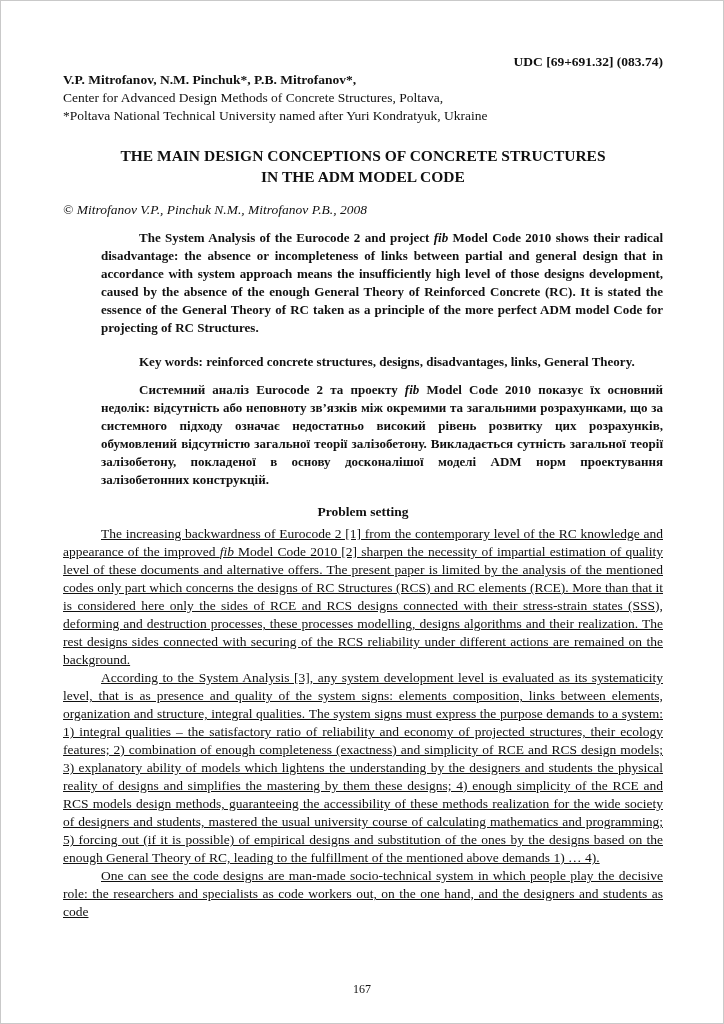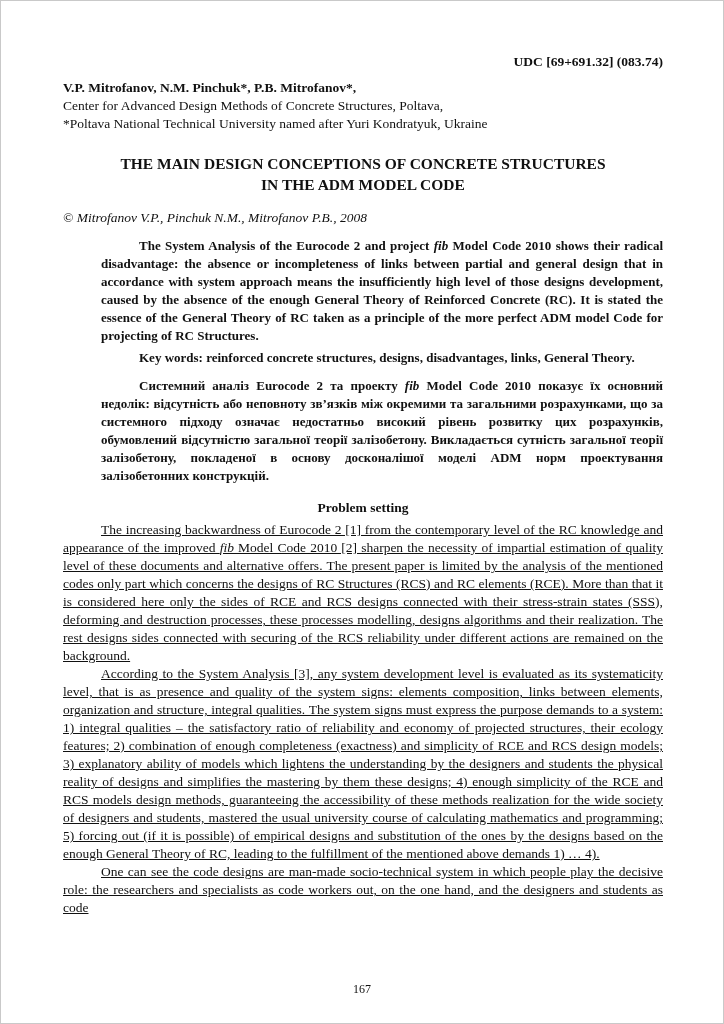--- a/index.html
+++ b/index.html
@@ -18,21 +18,20 @@
     padding: 52px 60px 30px 62px;
     position: relative;
     overflow: hidden;
     background: #ffffff;
   }
   .udc {
     text-align: right;
     font-weight: bold;
     font-size: 13.5px;
     line-height: 18px;
-    margin-bottom: 8px;
   }
   .authors {
     text-align: left;
     font-weight: bold;
     font-size: 13.5px;
     line-height: 18px;
   }
   .affil {
     font-size: 13.5px;
     line-height: 18px;
@@ -51,21 +50,21 @@
     margin-top: 14px;
   }
   .abstract {
     margin: 10px 0 0 38px;
     font-weight: bold;
     font-size: 13px;
     line-height: 18px;
     text-align: justify;
     text-indent: 38px;
   }
-  .abstract.keywords { margin-top: 4px; }
+  .abstract.keywords { margin-top: 16px; }
   .section-heading {
     text-align: center;
     font-weight: bold;
     font-size: 13.5px;
     line-height: 18px;
     margin: 14px 0 4px 0;
   }
   .body-par {
     margin: 0;
     font-size: 13.5px;

